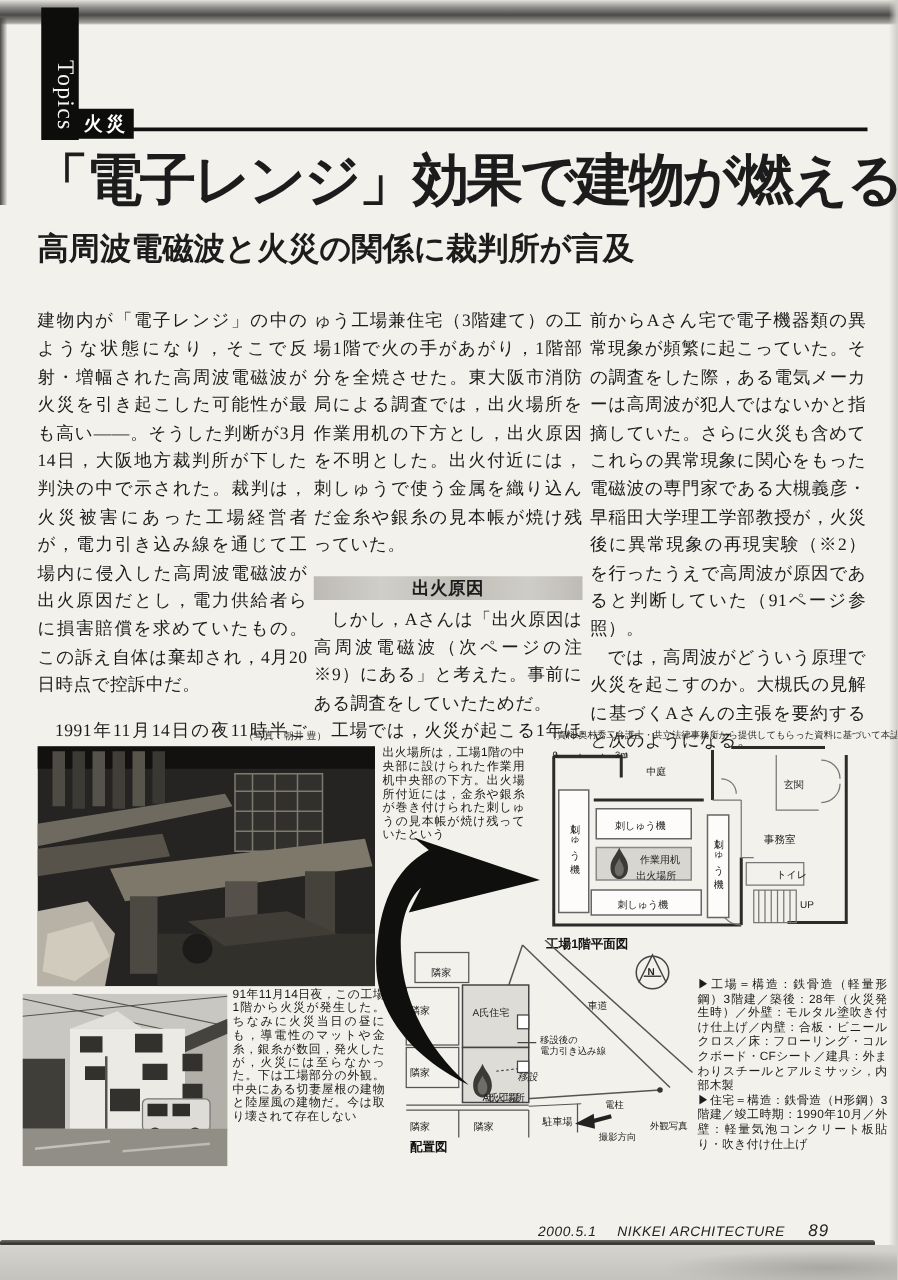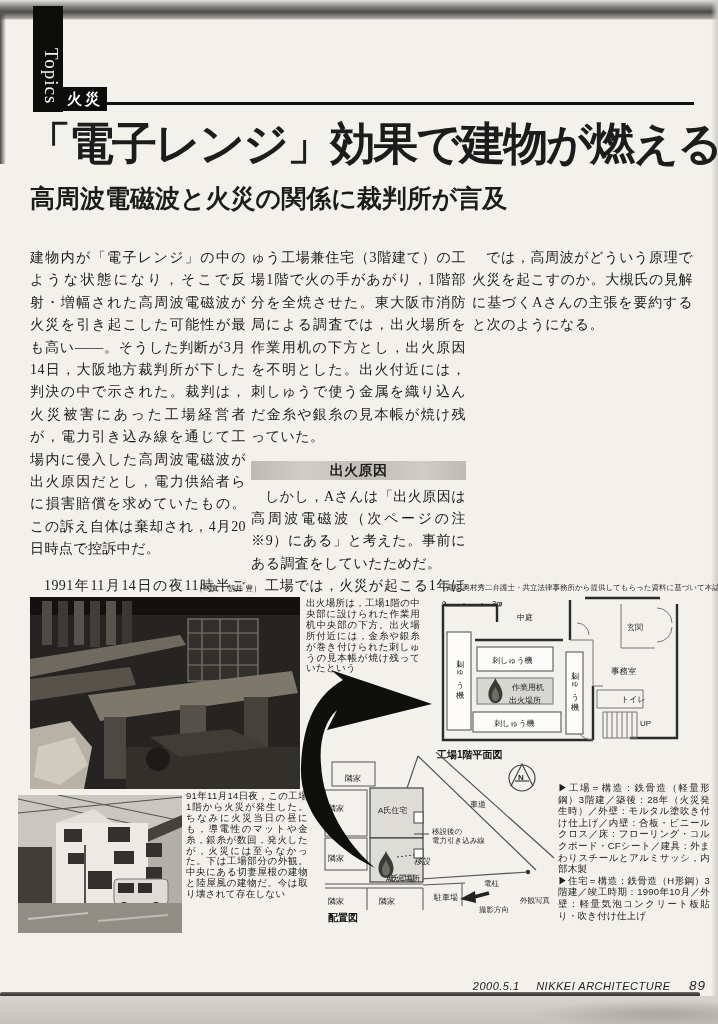--- a/index.html
+++ b/index.html
@@ -54,21 +54,21 @@
   #specs{left:558px;top:782px;width:152px;font-family:"Liberation Sans",sans-serif;
     font-size:9.5px;line-height:11.6px;text-align:justify;letter-spacing:.2px;}
   #specs p{margin:0;}
   
   .lbl{font-family:"Liberation Sans",sans-serif;font-size:8px;color:#222;white-space:nowrap;}
   .lbl.small{font-size:7.5px;}
   .vlbl{font-family:"Liberation Sans",sans-serif;font-size:8px;color:#222;
     writing-mode:vertical-rl;letter-spacing:1px;}
   .fig-title{font-family:"Liberation Sans",sans-serif;font-weight:bold;font-size:10px;color:#111;}
   
-  #footer{left:420px;top:976px;width:286px;text-align:right;font-family:"Liberation Sans",sans-serif;
+  #footer{left:404px;top:976px;width:286px;text-align:center;font-family:"Liberation Sans",sans-serif;
     font-style:italic;color:#222;}
   #footer .date,#footer .mag{font-size:11px;letter-spacing:.5px;}
   #footer .pg{font-size:13.5px;margin-left:14px;letter-spacing:1px;}
 </style>
 </head>
 <body>
 
 <div id="page">
 
   <div class="abs" id="scan-top"></div>
@@ -88,20 +88,21 @@
     <p class="para1">建物内が「電子レンジ」の中のような状態になり，そこで反射・増幅された高周波電磁波が火災を引き起こした可能性が最も高い——。そうした判断が3月14日，大阪地方裁判所が下した判決の中で示された。裁判は，火災被害にあった工場経営者が，電力引き込み線を通じて工場内に侵入した高周波電磁波が出火原因だとし，電力供給者らに損害賠償を求めていたもの。この訴え自体は棄却され，4月20日時点で控訴中だ。</p>
     <p class="para2 indent">1991年11月14日の夜11時半ごろ，大阪府東大阪市にあるAさんの刺し</p>
   </div>
   <div class="abs col" id="col2">
     <p>ゅう工場兼住宅（3階建て）の工場1階で火の手があがり，1階部分を全焼させた。東大阪市消防局による調査では，出火場所を作業用机の下方とし，出火原因を不明とした。出火付近には，刺しゅうで使う金属を織り込んだ金糸や銀糸の見本帳が焼け残っていた。</p>
     <p id="section-heading">出火原因</p>
     <p class="indent">しかし，Aさんは「出火原因は高周波電磁波（次ページの注※9）にある」と考えた。事前にある調査をしていたためだ。</p>
     <p class="indent">工場では，火災が起こる1年ほど</p>
   </div>
   <div class="abs col" id="col3">
+    <p>前からAさん宅で電子機器類の異常現象が頻繁に起こっていた。その調査をした際，ある電気メーカーは高周波が犯人ではないかと指摘していた。さらに火災も含めてこれらの異常現象に関心をもった電磁波の専門家である大槻義彦・早稲田大学理工学部教授が，火災後に異常現象の再現実験（※2）を行ったうえで高周波が原因であると判断していた（91ページ参照）。</p>
     <p class="indent">では，高周波がどういう原理で火災を起こすのか。大槻氏の見解に基づくAさんの主張を要約すると次のようになる。</p>
   </div>
 
   <div class="abs credit" id="photo-credit">（写真：朝井 豊）</div>
   <div class="abs credit" id="source-credit">（資料:奥村秀二弁護士・共立法律事務所から提供してもらった資料に基づいて本誌が作成）</div>
 
   <svg class="abs" style="left:30px;top:597px;" width="270" height="192" viewBox="0 0 270 192">
     <rect x="0" y="0" width="270" height="192" fill="#262422"></rect>
     <rect x="0" y="0" width="270" height="18" fill="#121110"></rect>
     <g>

